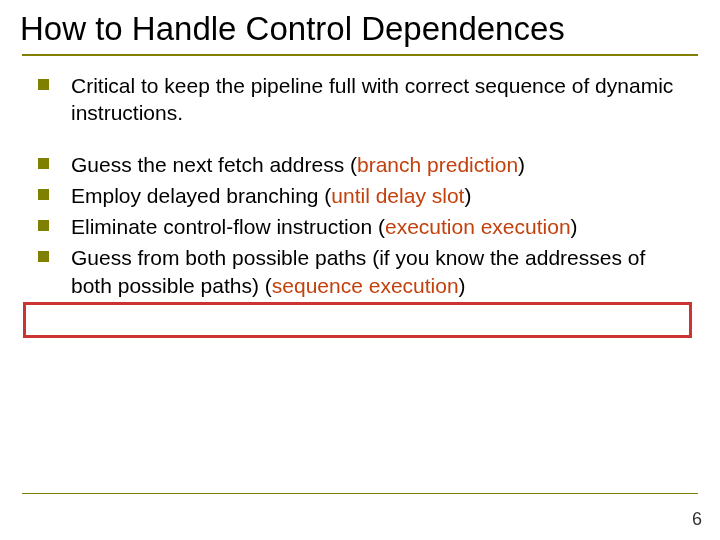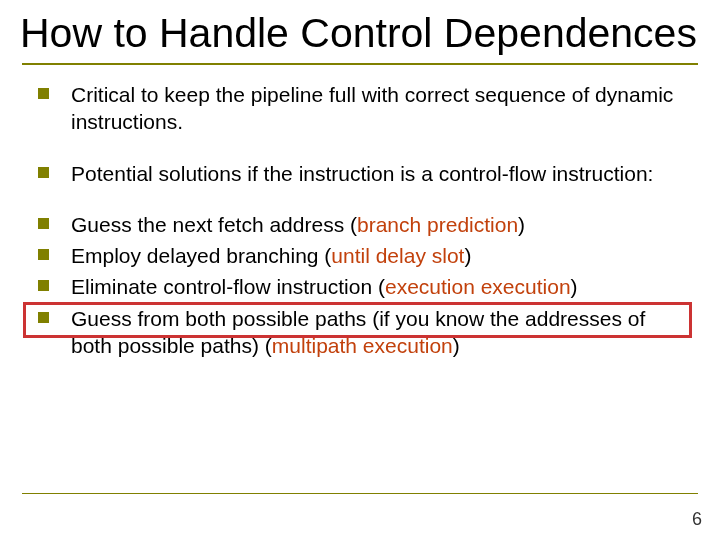--- a/index.html
+++ b/index.html
@@ -12,21 +12,21 @@
     overflow: hidden;
     position: relative;
   }
   .slide {
     position: relative;
     width: 720px;
     height: 540px;
     box-sizing: border-box;
   }
   .title {
-    font-size: 41px;
+    font-size: 33px;
     color: #000000;
     padding: 10px 0 0 20px;
     letter-spacing: 0px;
   }
   .title-rule {
     margin: 6px 22px 0 22px;
     border: none;
     border-top: 2.5px solid #808000;
   }
   .content {
@@ -91,45 +91,41 @@
   <div class="title">How to Handle Control Dependences</div>
   <hr class="title-rule">
 
   <div class="content">
 
     <div class="item big-gap">
       <div class="bullet"></div>
       <div class="text">Critical to keep the pipeline full with correct sequence of dynamic instructions.</div>
     </div>
 
-    <div class="item big-gap">
-      <div class="bullet"></div>
-      <div class="text">Potential solutions if the instruction is a control-flow instruction:</div>
-    </div>
 
 
     <div class="item">
       <div class="bullet"></div>
       <div class="text"><span>Guess the next fetch address (</span><span class="keyword">branch prediction</span><span>)</span></div>
     </div>
 
     <div class="item">
       <div class="bullet"></div>
       <div class="text"><span>Employ delayed branching (</span><span class="keyword">until delay slot</span><span>)</span></div>
     </div>
 
 
     <div class="item">
       <div class="bullet"></div>
       <div class="text"><span>Eliminate control-flow instruction (</span><span class="keyword">execution execution</span><span>)</span></div>
     </div>
 
     <div class="item">
       <div class="bullet"></div>
-      <div class="text"><span>Guess from both possible paths (if you know the addresses of both possible paths) (</span><span class="keyword">multipath execution</span><span>)</span></div>
+      <div class="text"><span>Guess from both possible paths (if you know the addresses of both possible paths) (</span><span class="keyword">sequence execution</span><span>)</span></div>
     </div>
 
   </div>
 
   <div class="highlight-box"></div>
 
   <hr class="bottom-rule">
 
   <div class="page-num">6</div>
 

